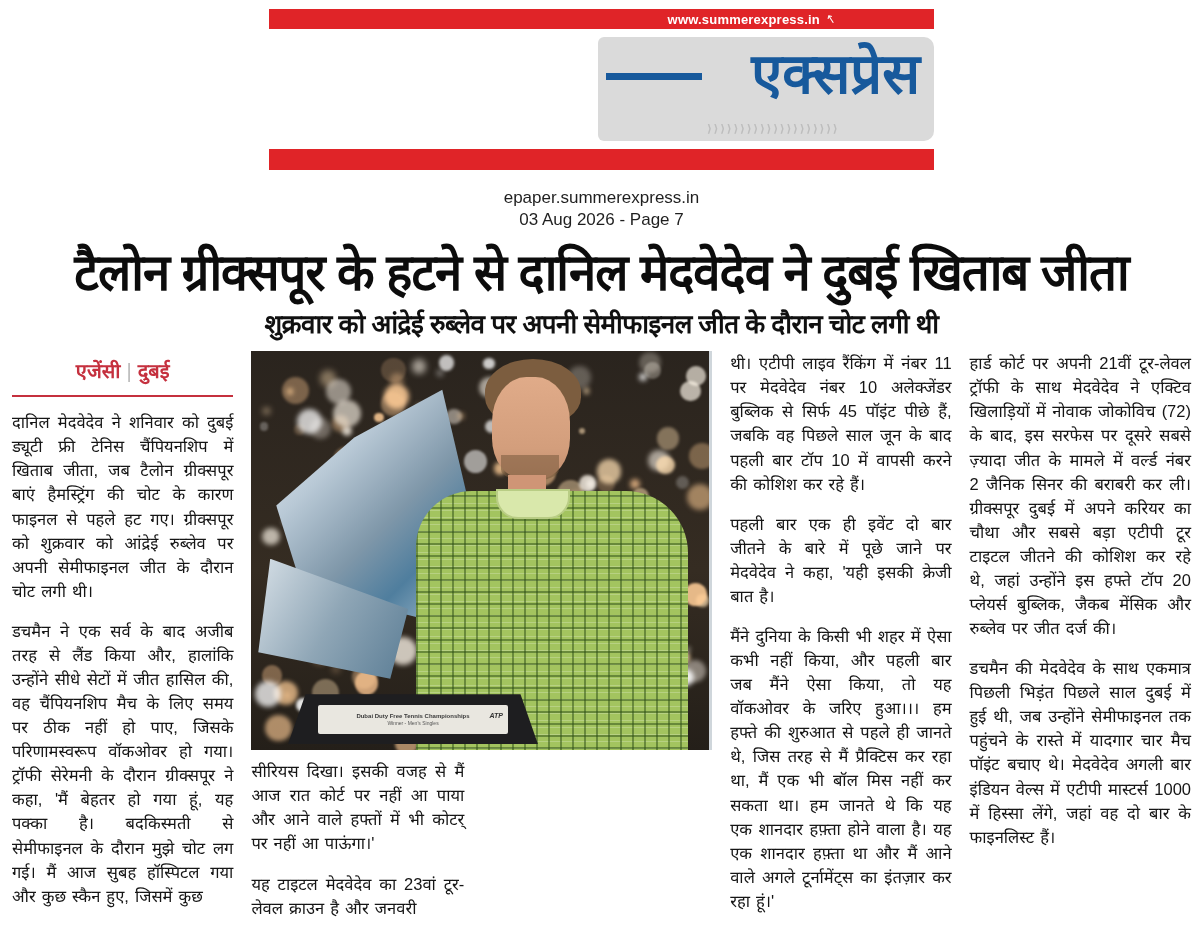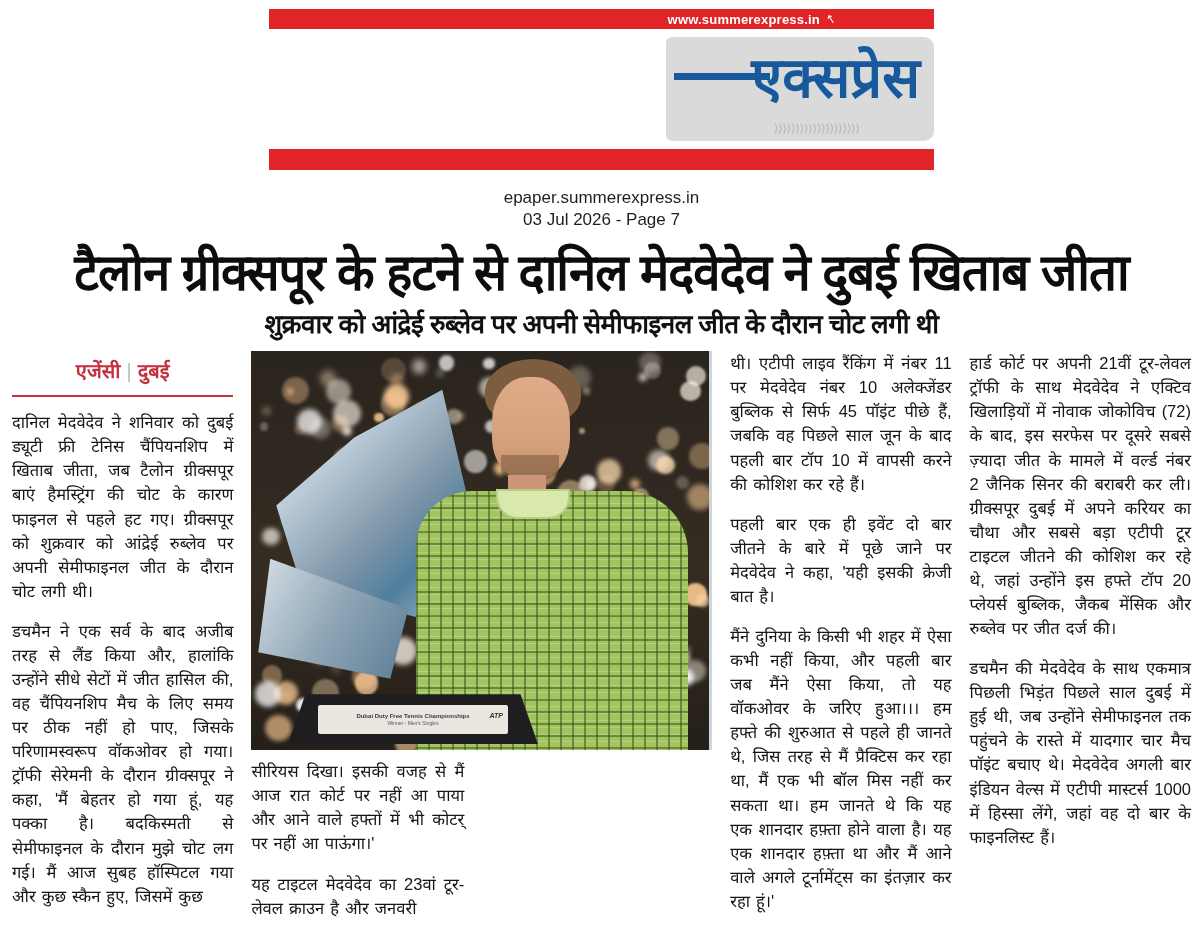--- a/index.html
+++ b/index.html
@@ -20,22 +20,22 @@
   }
   .urltext { color: #ffffff; font-size: 13px; font-weight: bold; letter-spacing: .2px; cursor: pointer; }
   .cursorglyph { color: #ffffff; font-size: 12px; transform: rotate(12deg); display: inline-block; }
   .logo-row { height: 120px; position: relative; }
   .logo-hindi {
     position: absolute; left: 4px; top: -14px;
     font-size: 112px; line-height: 130px; font-weight: bold; color: #e02428;
     letter-spacing: -2px; white-space: nowrap;
   }
   .logo-box {
-    position: absolute; right: 0; top: 8px; width: 268px; height: 104px;
-    background: #dadada; border-radius: 6px 10px 10px 6px;
+    position: absolute; right: 0; top: 8px; width: 336px; height: 104px;
+    background: #dadada; border-radius: 6px 10px 10px 6px; font-family: Liberation Mono, monospace;
   }
   .blue-line { position: absolute; left: 8px; top: 36px; width: 96px; height: 7px; background: #17599c; }
   .logo-eng {
     position: absolute; right: 14px; top: 2px;
     font-size: 56px; line-height: 78px; font-weight: bold; color: #17599c; white-space: nowrap;
   }
   .chevrons {
     position: absolute; left: 108px; bottom: 6px;
     font-size: 11px; letter-spacing: 0px; color: #bdbdbd; font-weight: bold;
   }
@@ -147,21 +147,21 @@
         <div class="logo-eng">एक्सप्रेस</div>
         <div class="chevrons">⟩⟩⟩⟩⟩⟩⟩⟩⟩⟩⟩⟩⟩⟩⟩⟩⟩⟩⟩⟩</div>
       </div>
     </div>
     <div class="redbar bottom"></div>
   </div>
 </div>
 
 <div class="epaper-meta">
   <div>epaper.summerexpress.in</div>
-  <div>03 Jul 2026 - Page 7</div>
+  <div>03 Aug 2026 - Page 7</div>
 </div>
 
 <h1 class="headline">टैलोन ग्रीक्सपूर के हटने से दानिल मेदवेदेव ने दुबई खिताब जीता</h1>
 <h2 class="subheadline">शुक्रवार को आंद्रेई रुब्लेव पर अपनी सेमीफाइनल जीत के दौरान चोट लगी थी</h2>
 
 <div class="article">
 
   <div class="col">
     <div class="byline">
       <span>एजेंसी</span><span class="sep">|</span><span>दुबई</span>

